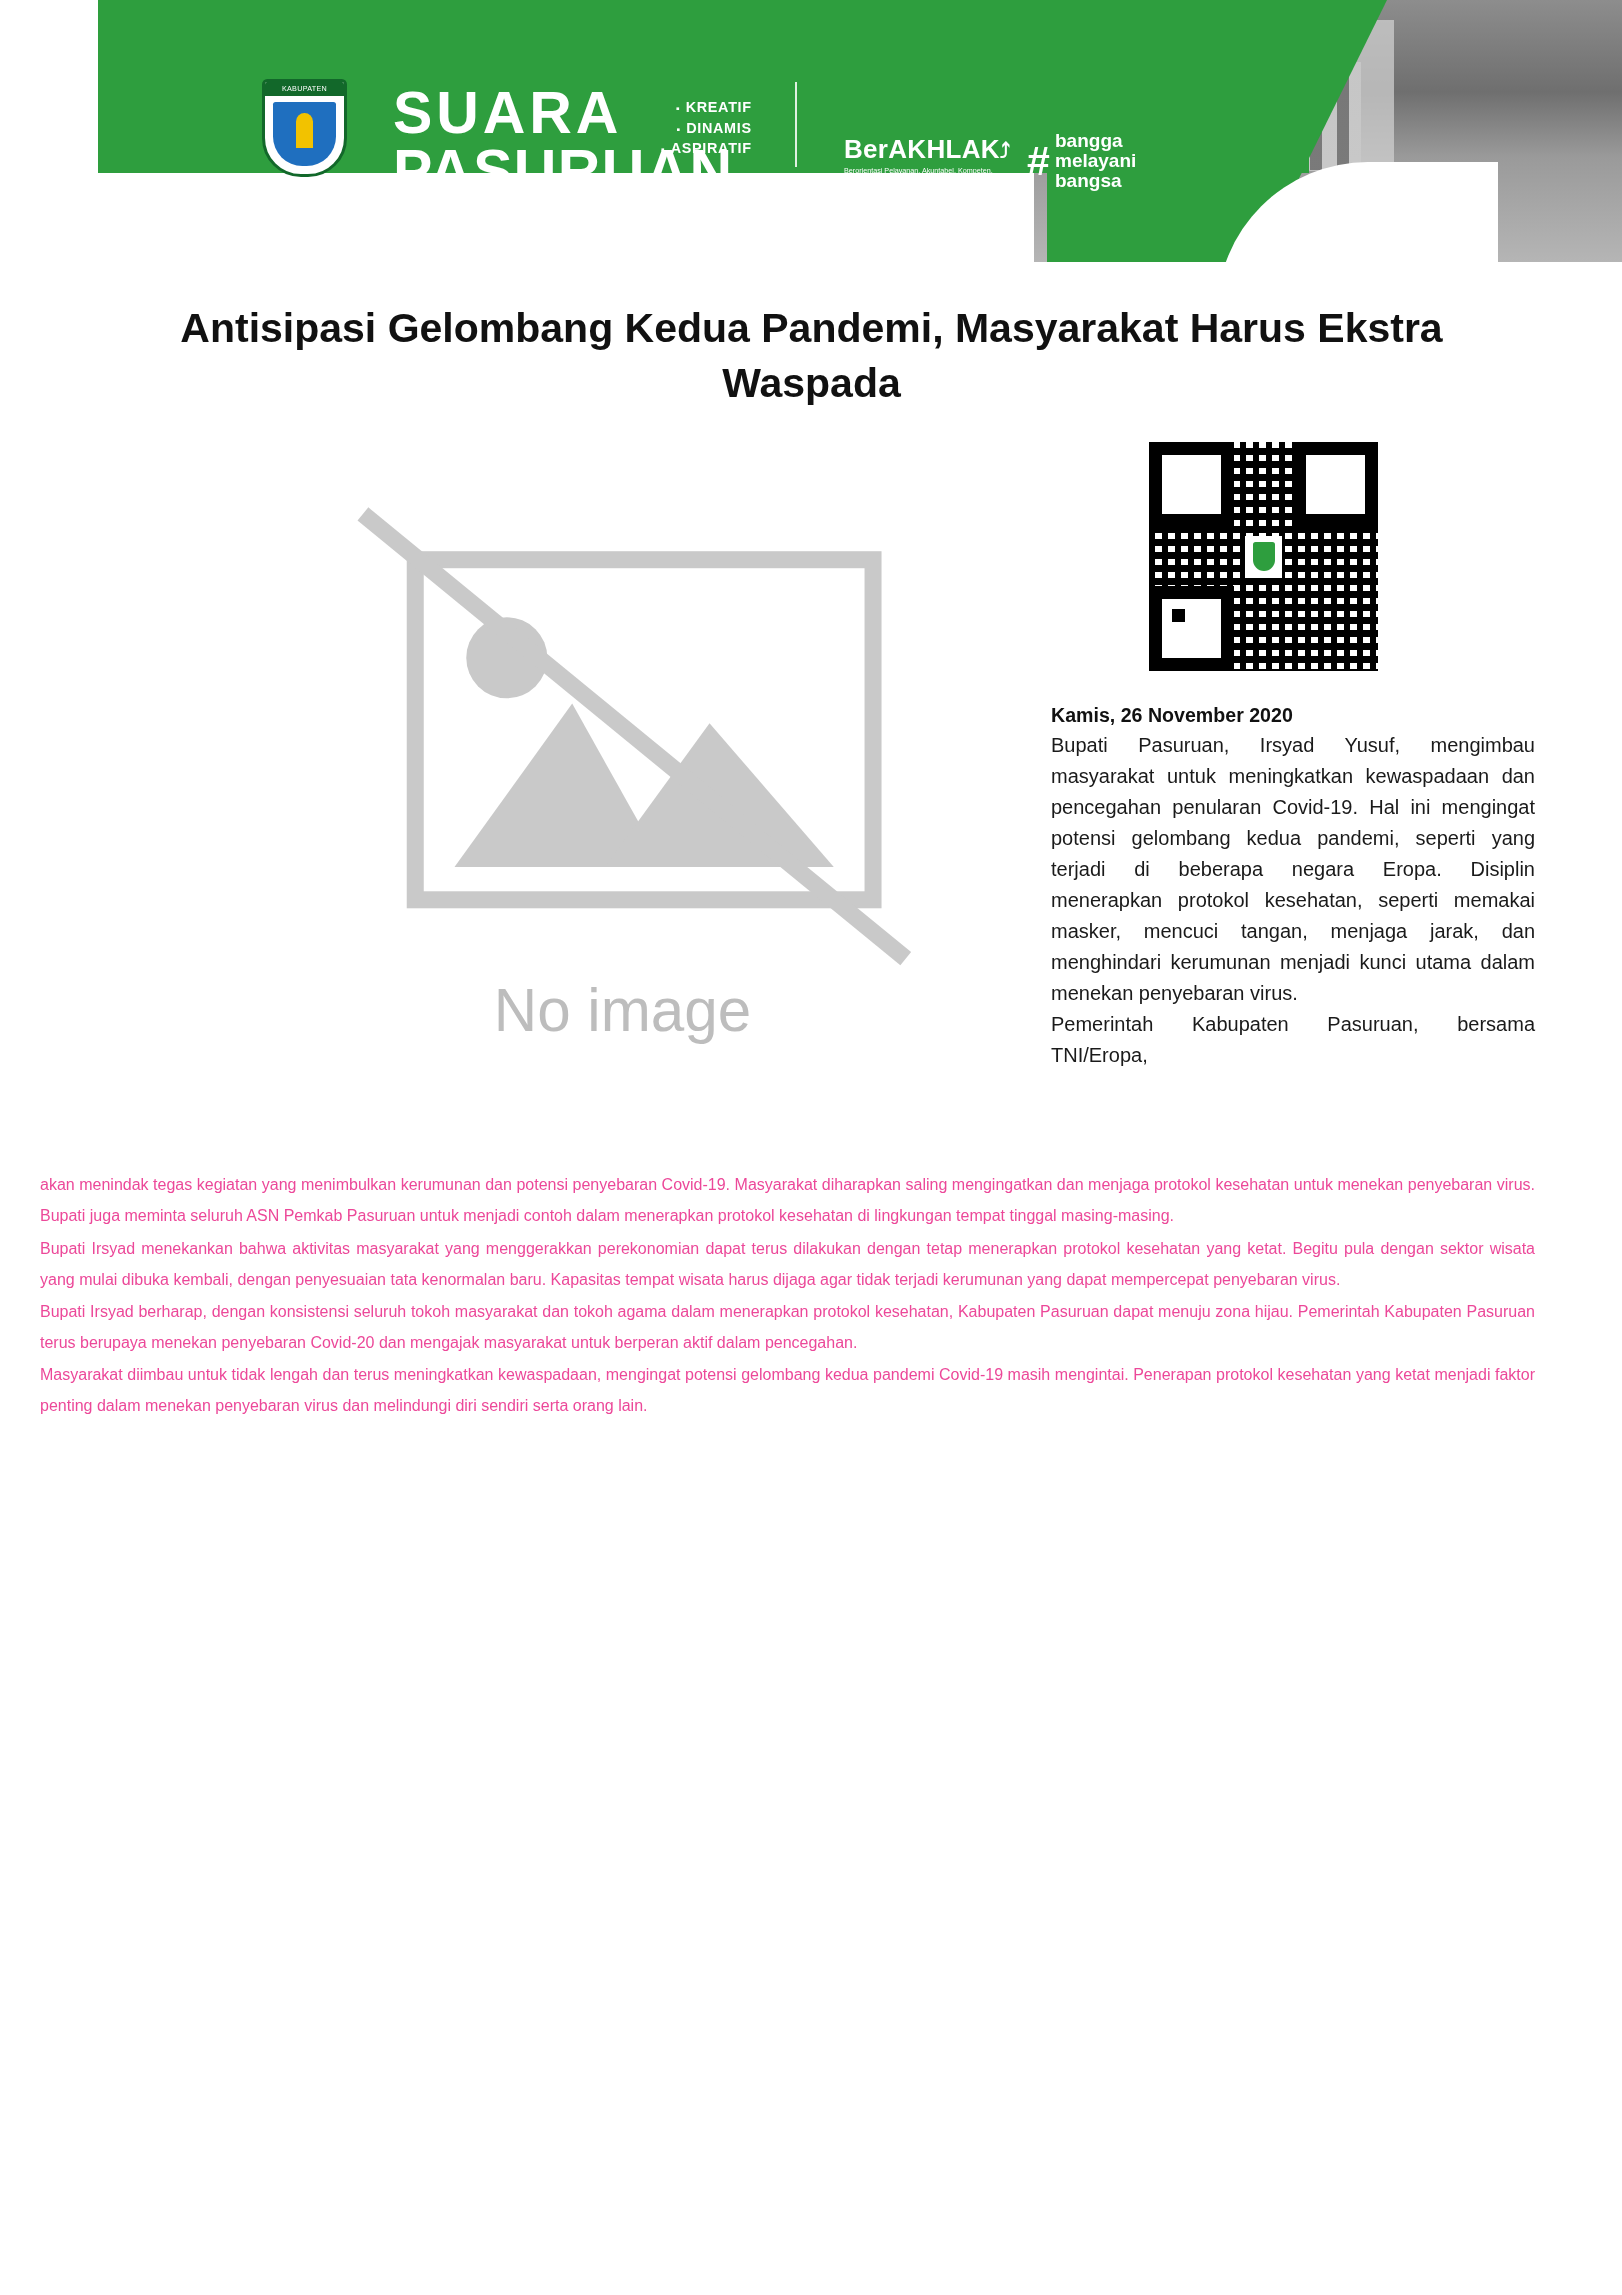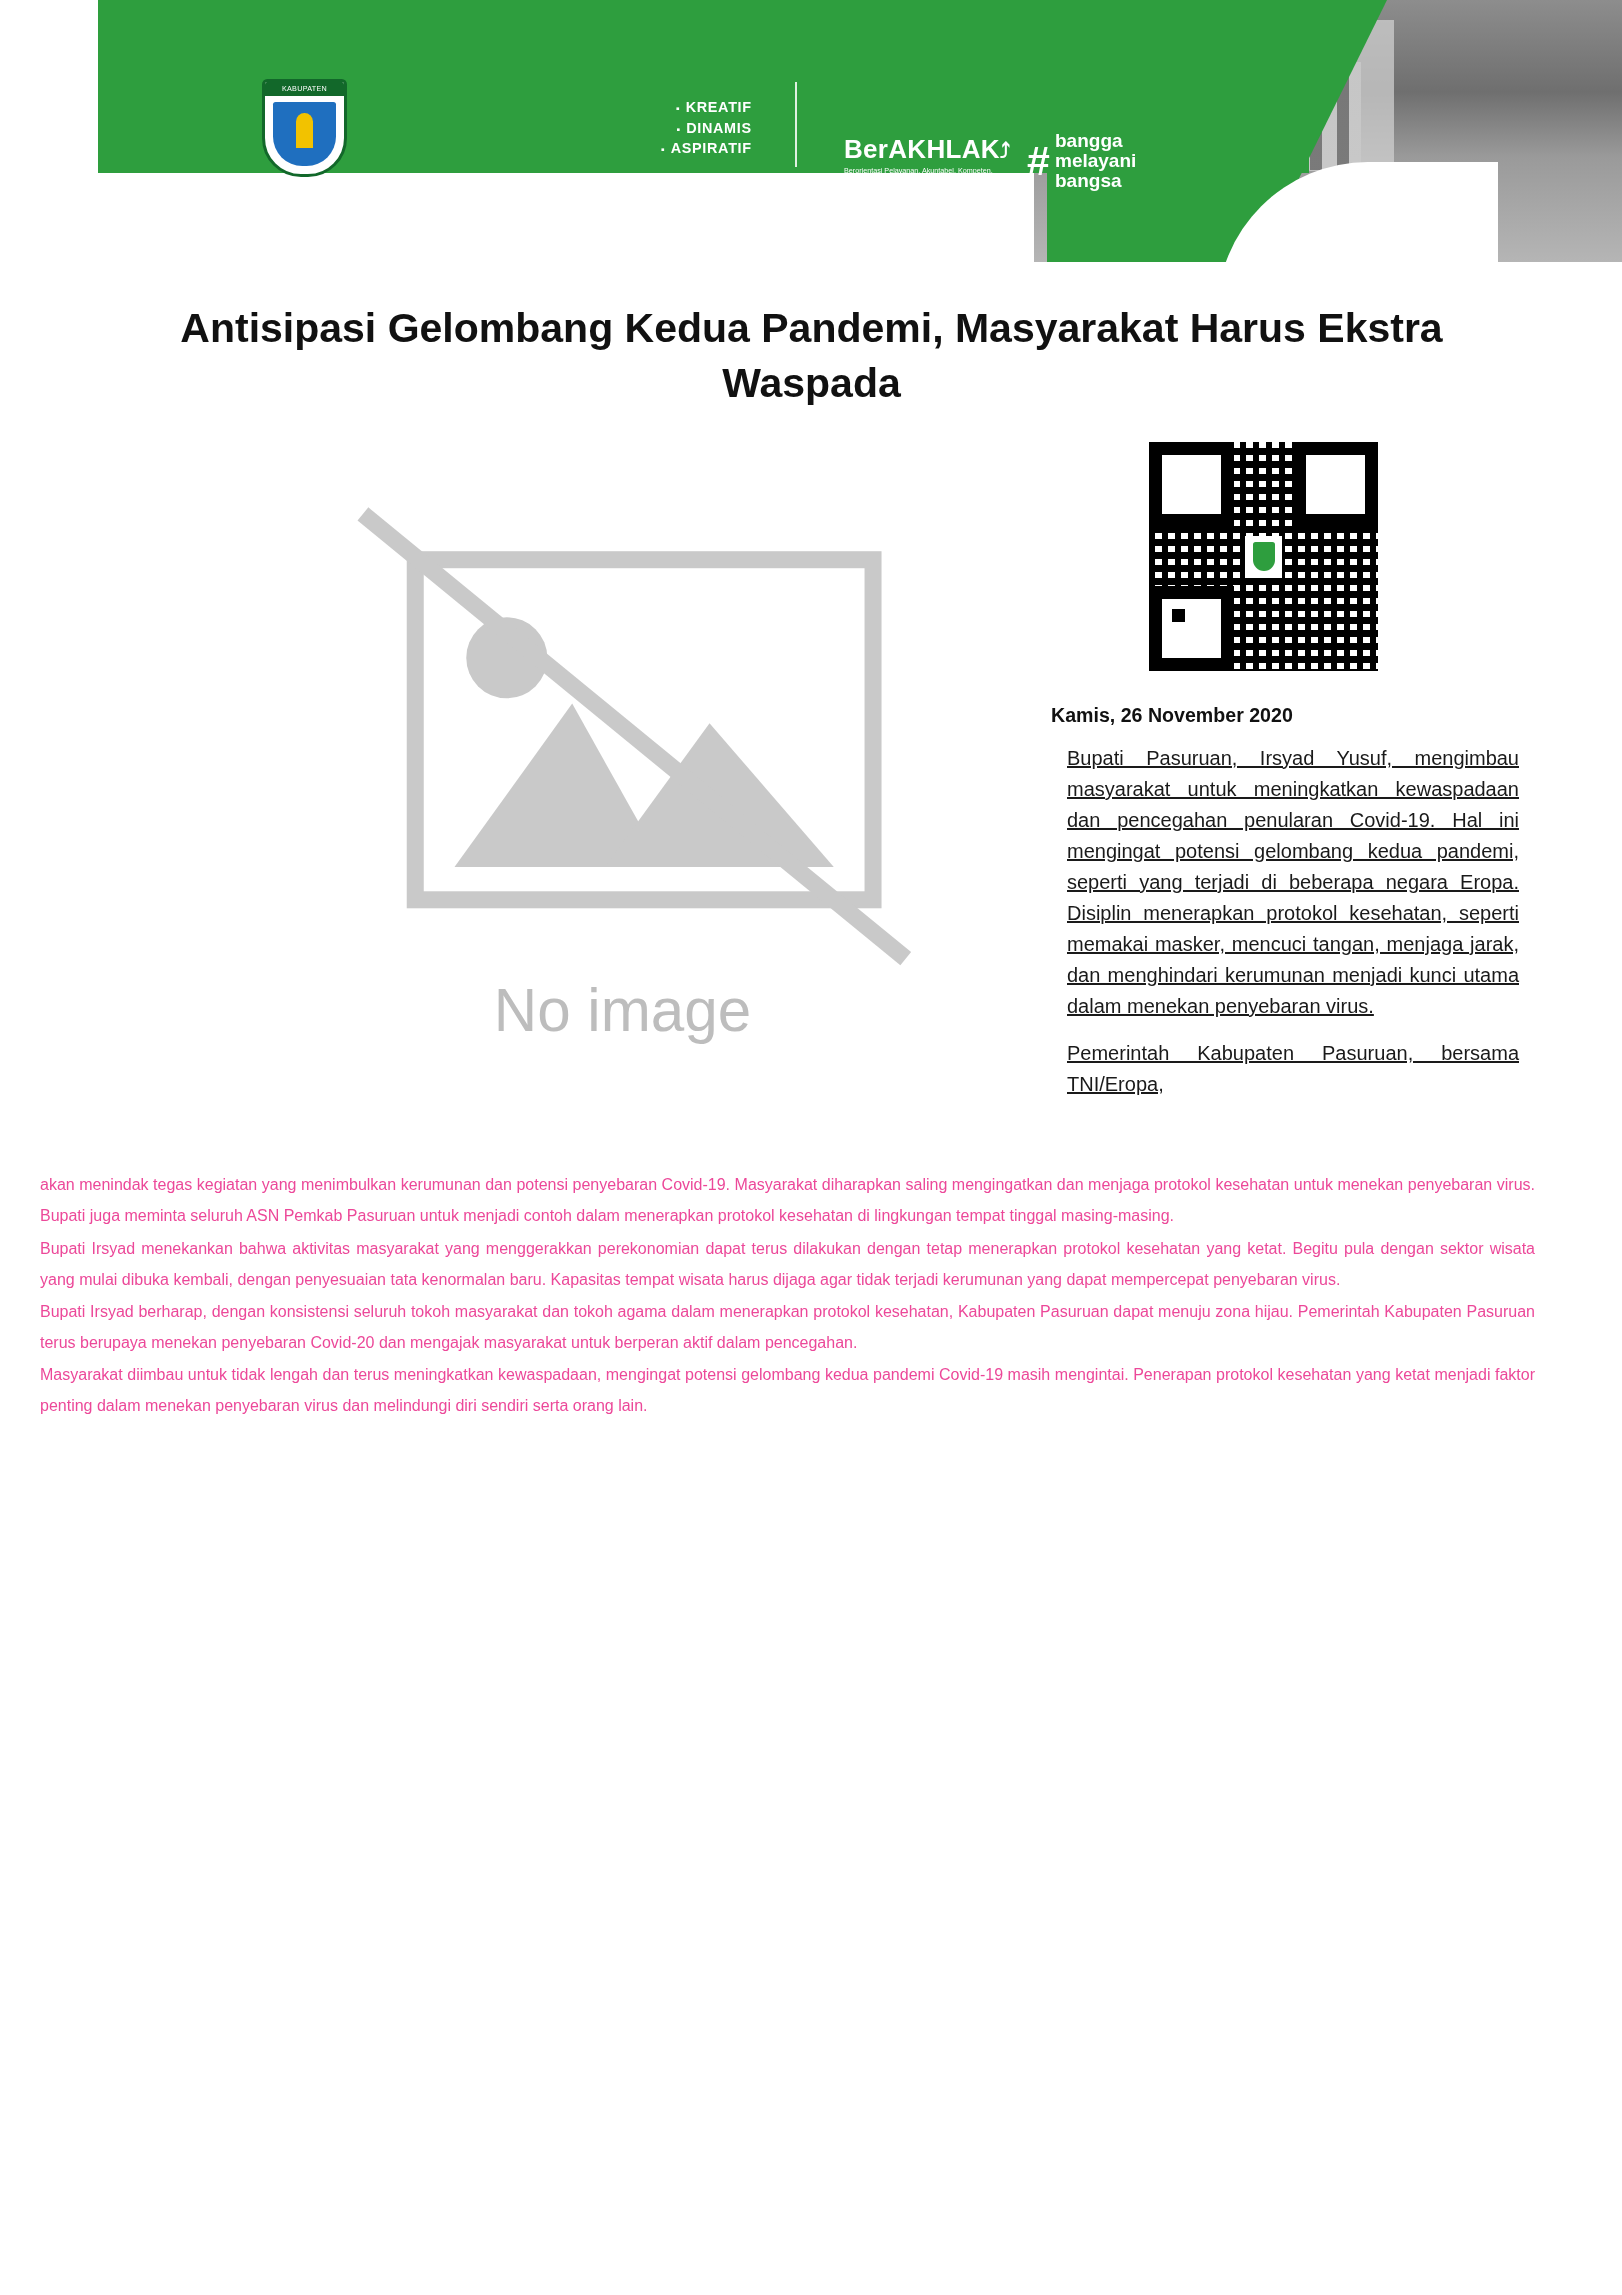--- a/index.html
+++ b/index.html
@@ -316,21 +316,21 @@
     color: #111;
     margin-bottom: 3px;
   }
   .col-text {
     font-size: 20px;
     line-height: 31px;
     text-align: justify;
     text-justify: inter-word;
     color: #1a1a1a;
   }
-  .col-text p { margin: 16px; text-decoration: underline; }
+  .col-text p { margin: 0; }
 
   .full-text {
     margin: 0 88px 0 40px;
     font-size: 16px;
     line-height: 31px;
     text-align: justify;
     color: #ec4899;
     position: relative;
     top: -11.8px;
   }
@@ -346,20 +346,24 @@
   <div class="header-white-block"></div>
   <div class="header-notch"></div>
 
   <div class="crest">
     <div class="crest-shield">
       <div class="band">KABUPATEN PASURUAN</div>
       <div class="inner"></div>
     </div>
   </div>
 
+  <div class="brand">
+    <div class="line1">SUARA</div>
+    <div class="line2">PASURUAN</div>
+  </div>
 
   <div class="brand-tags">
     <div>KREATIF</div>
     <div>DINAMIS</div>
     <div>ASPIRATIF</div>
   </div>
 
   <div class="header-divider"></div>
 
   <div class="berakhlak">

